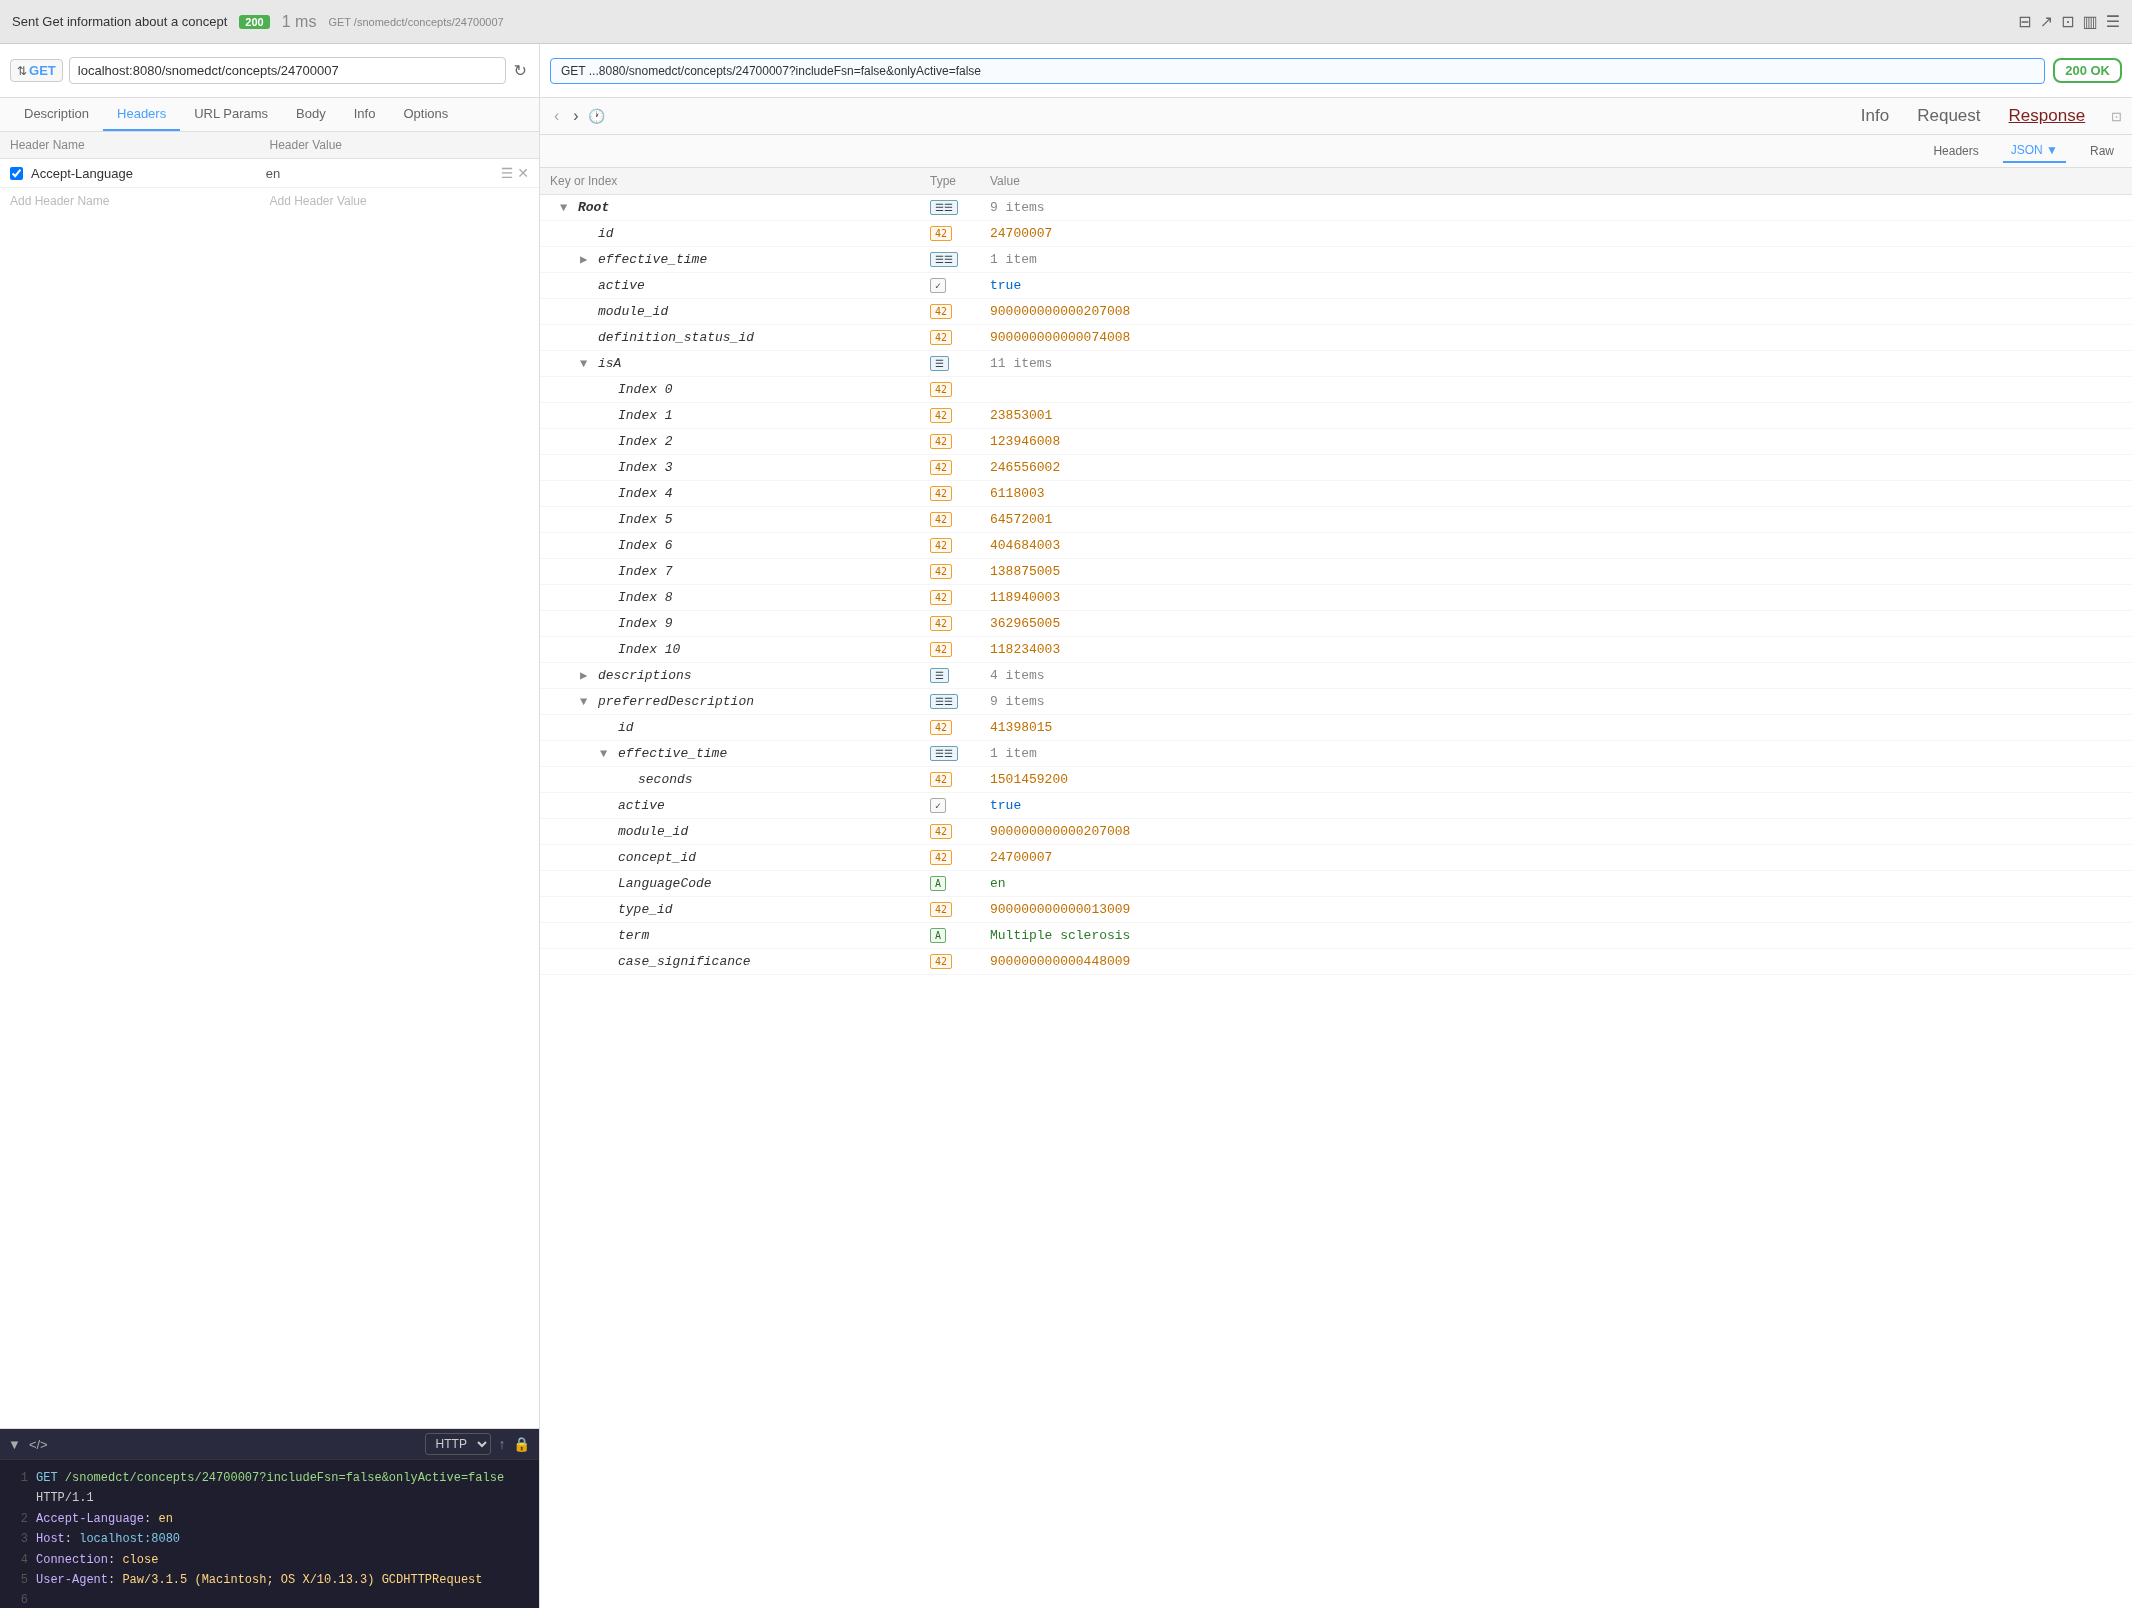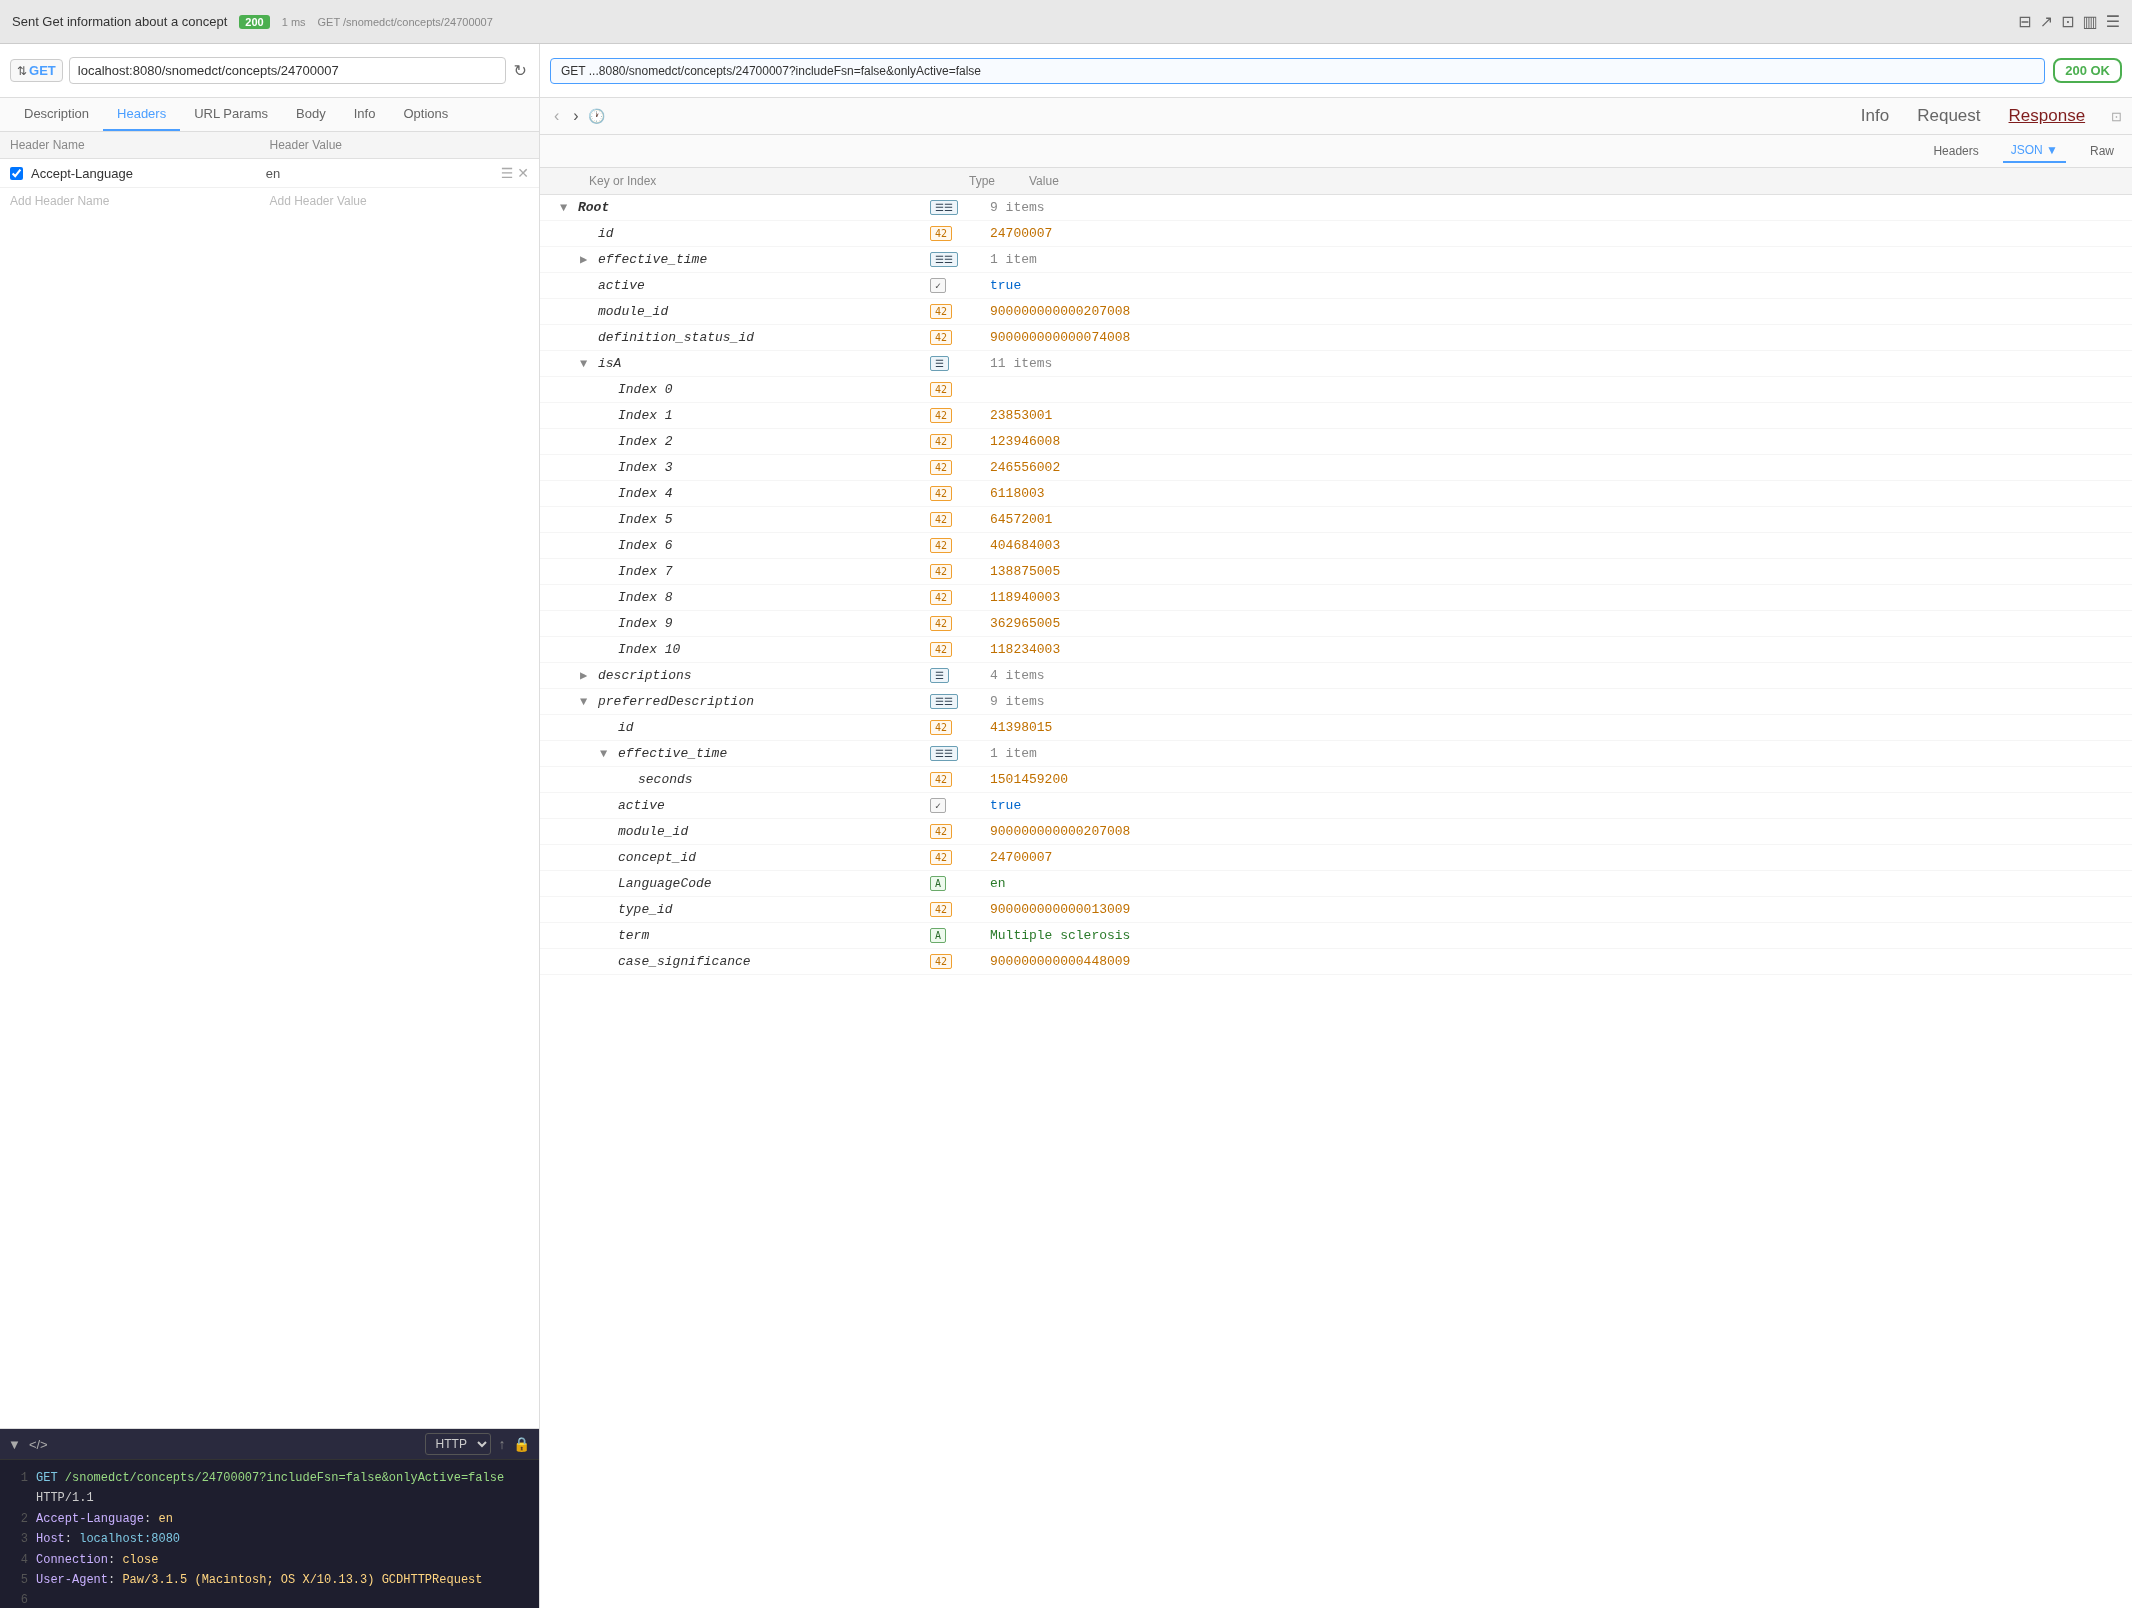--- a/index.html
+++ b/index.html
@@ -16,21 +16,21 @@
       height: 44px;
     }
     .status-badge-200 {
       background: #4caf50;
       color: white;
       border-radius: 3px;
       padding: 1px 6px;
       font-size: 11px;
       font-weight: bold;
     }
-    .top-bar-time { font-size: 11px; color: #888; }
+    .top-bar-time { font-size: 16px; color: #888; }
     .top-bar-sub { font-size: 11px; color: #888; text-align: right; }
     .top-bar-icons { margin-left: auto; display: flex; gap: 8px; }
     .top-bar-icons span { font-size: 16px; color: #666; cursor: pointer; }
 
     
     .main-layout {
       display: flex;
       height: calc(100vh - 44px);
     }
 
@@ -247,21 +247,21 @@
       display: flex;
       align-items: center;
       padding: 6px 10px;
       background: #f5f5f5;
       border-bottom: 1px solid #e0e0e0;
       font-family: -apple-system, sans-serif;
       font-size: 12px;
       color: #888;
       font-weight: 500;
     }
-    .json-tree-header .col-key { flex: 0 0 380px; margin-left: 39px; }
+    .json-tree-header .col-key { flex: 0 0 380px; }
     .json-tree-header .col-type { flex: 0 0 60px; }
     .json-tree-header .col-val { flex: 1; }
 
     .tree-row {
       display: flex;
       align-items: center;
       padding: 3px 10px;
       border-bottom: 1px solid #f5f5f5;
       min-height: 26px;
     }

